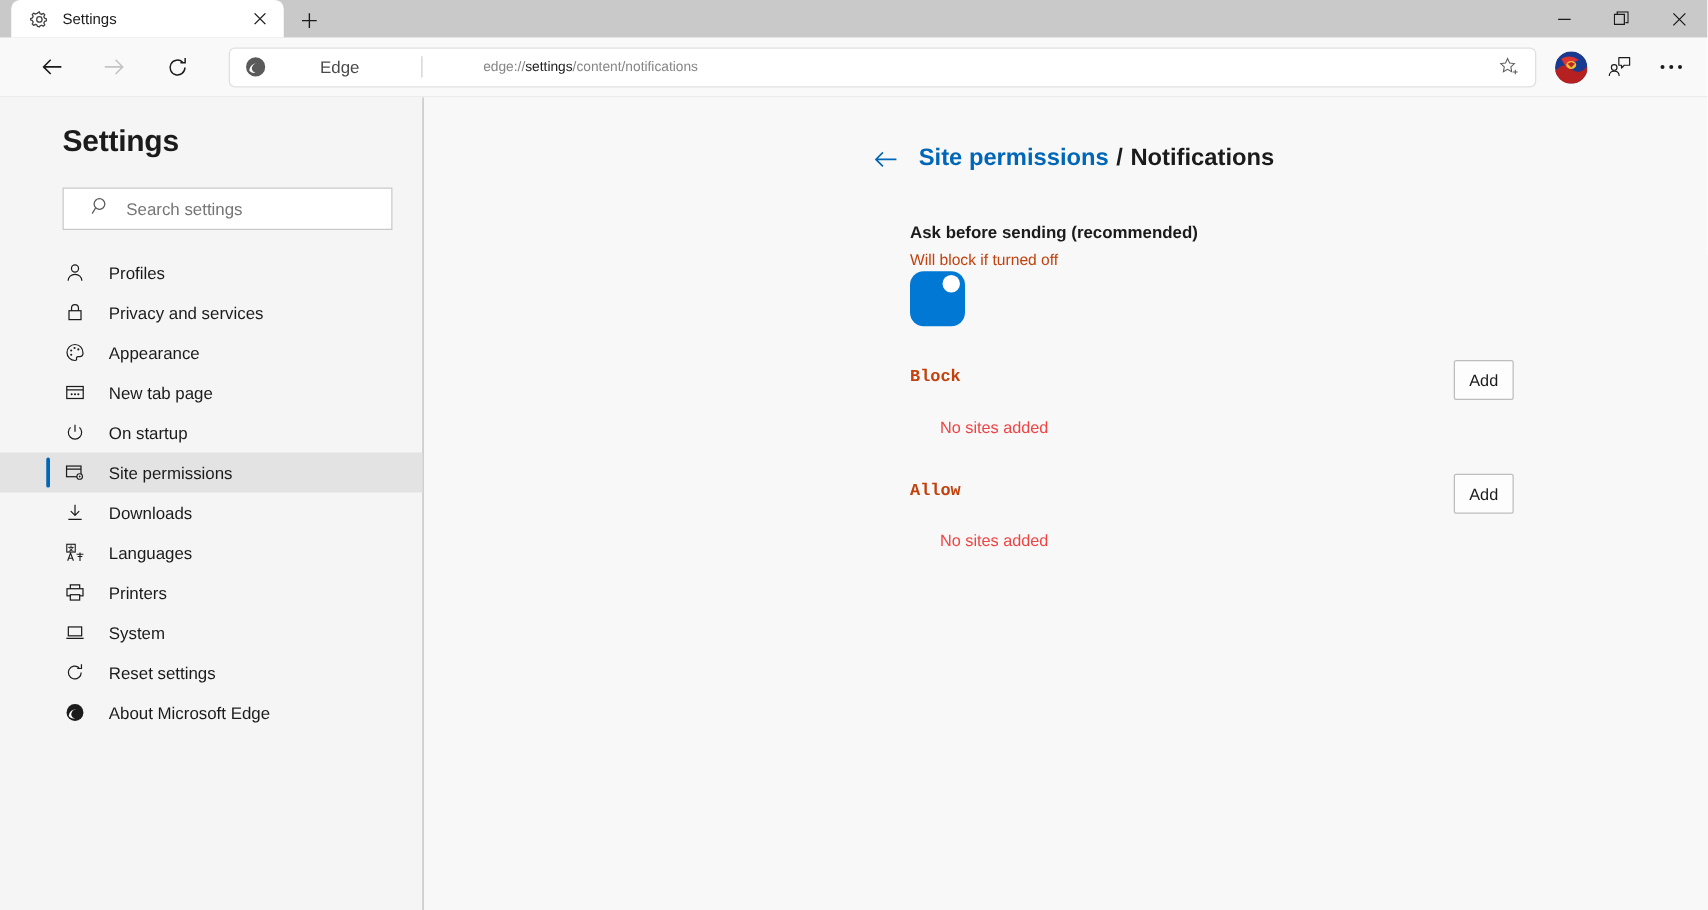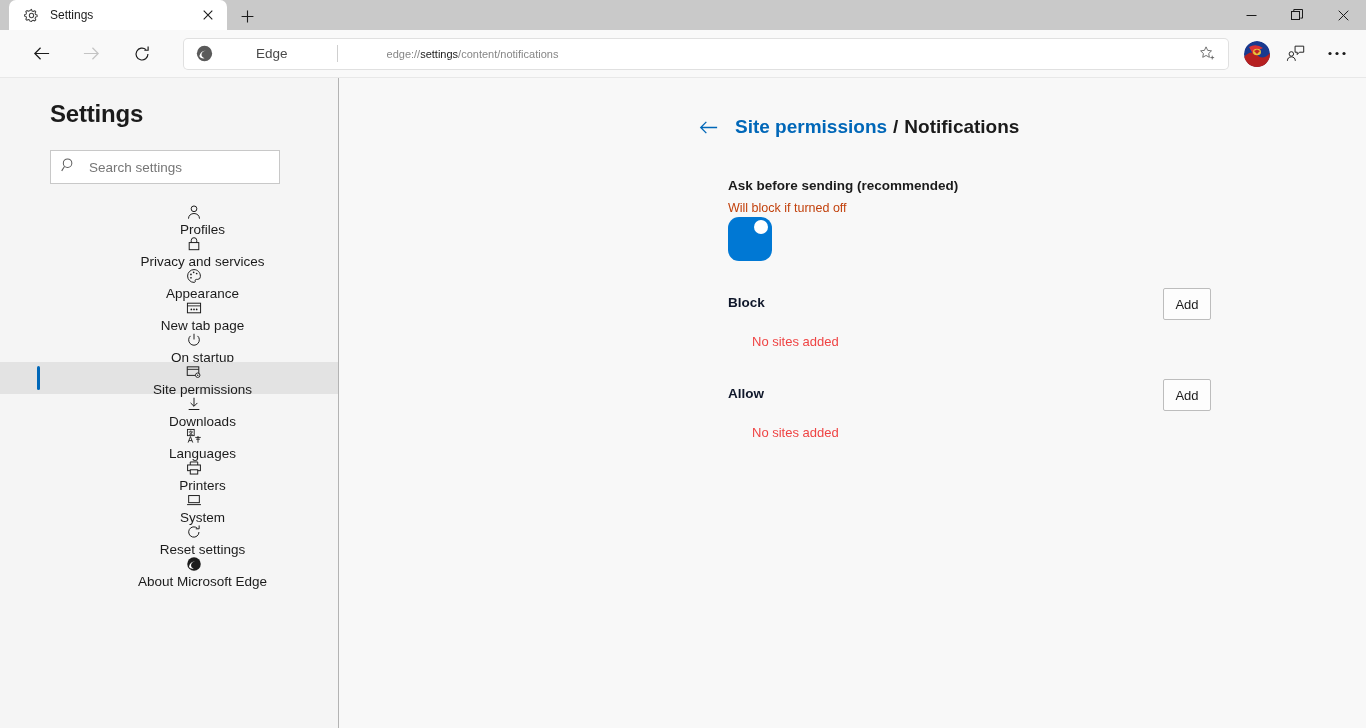--- a/index.html
+++ b/index.html
@@ -123,38 +123,37 @@
     border-right: 1px solid #b3b3b3;
     padding-top: 22px;
   }
   .settings-title {
     font-size: 24px; font-weight: 600; color: #1b1b1b;
     margin: 0 0 0 50px;
     letter-spacing: -0.2px;
   }
   .searchbox {
     margin: 22px 0 0 50px;
-    width: 230px; height: 34px;
+    width: 264px; height: 34px;
     background: #ffffff;
     border: 1px solid #c8c8c8;
     display: flex; align-items: center;
-    padding: 0 10px;
+    padding: 0 22px;
   }
   .search-ph {
     font-size: 13.5px; color: #767676;
     margin-left: 12px;
   }
   .navlist { margin-top: 18px; }
   .navitem {
     height: 32px;
     display: flex; align-items: center;
     padding-left: 50px;
     position: relative;
     margin-bottom: 0;
-    flex-direction: column;
   }
   .navitem .ico {
     width: 20px; flex: 0 0 20px;
     display: flex; align-items: center; justify-content: center;
   }
   .navitem .lbl {
     font-size: 13.5px; color: #1b1b1b;
     margin-left: 17px;
     white-space: nowrap;
   }
@@ -209,21 +208,21 @@
   .toggle .knob {
     position: absolute;
     width: 14px; height: 14px; border-radius: 50%;
     background: #ffffff;
     top: 3px; right: 4px;
   }
   .section { margin-top: 27px; }
   .section-head {
     display: flex; align-items: flex-start; justify-content: space-between;
   }
-  .section-title { font-size: 13.5px; color: #0f172a; font-weight: 700; padding-top: 7px; }
+  .section-title { font-size: 13.5px; color: #c2410c; font-weight: 700; padding-top: 7px; font-family: Liberation Mono, monospace; }
   .addbtn {
     width: 48px; height: 32px;
     background: #fdfdfd;
     border: 1px solid #bdbdbd;
     border-radius: 2px;
     font-size: 13px; color: #1b1b1b;
     display: flex; align-items: center; justify-content: center;
     font-family: "Liberation Sans", sans-serif;
   }
   .nosites {

